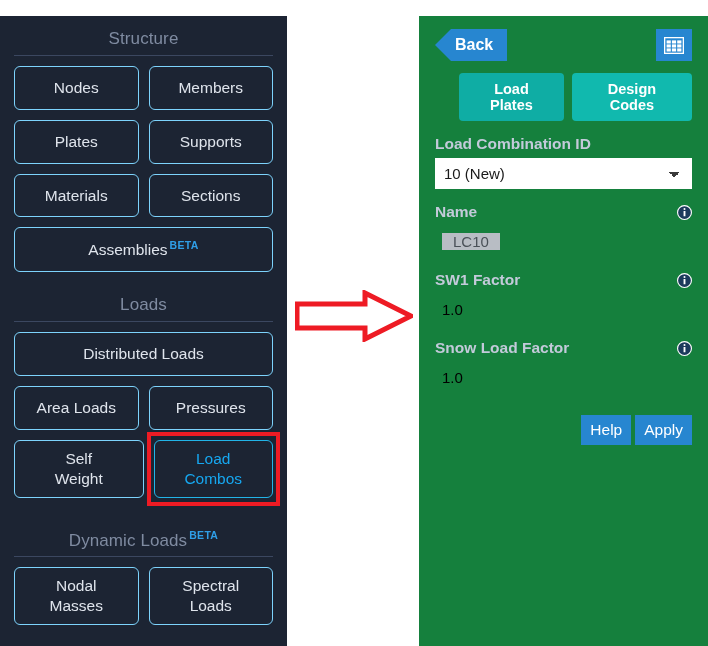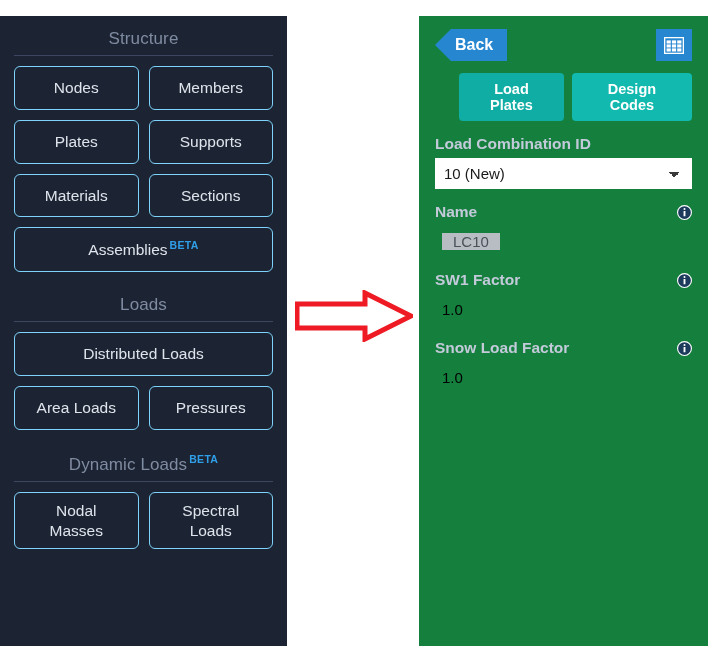--- a/index.html
+++ b/index.html
@@ -299,20 +299,30 @@
       </div>
     </div>
     <div class="btn-row">
       <div class="nav-btn">
         <span>Area Loads</span>
       </div>
       <div class="nav-btn">
         <span>Pressures</span>
       </div>
     </div>
+    <div class="btn-row" style="margin-bottom:18px;">
+      <div class="nav-btn two-line">
+        <span class="ml">Self<br>Weight</span>
+      </div>
+      <div class="hl-wrap">
+        <div class="nav-btn two-line active" style="flex:1 1 0;">
+          <span class="ml">Load<br>Combos</span>
+        </div>
+      </div>
+    </div>
 
     <div class="section-head">
       <span>Dynamic Loads</span><span class="beta">BETA</span>
     </div>
     <div class="divider"></div>
 
     <div class="btn-row">
       <div class="nav-btn two-line">
         <span class="ml">Nodal<br>Masses</span>
       </div>
@@ -399,14 +409,22 @@
       <svg class="info-icon" viewBox="0 0 16 16">
         <circle cx="8" cy="8" r="7.4" fill="#1b3a5c" stroke="#ffffff" stroke-width="1.2"></circle>
         <circle cx="8" cy="4.3" r="1.1" fill="#ffffff"></circle>
         <rect x="7" y="6.4" width="2" height="5.6" fill="#ffffff"></rect>
       </svg>
     </div>
     <div class="form-control fake-input">
       <span>1.0</span>
     </div>
 
+    <div class="action-row">
+      <button class="action-btn">
+        <span>Help</span>
+      </button>
+      <button class="action-btn">
+        <span>Apply</span>
+      </button>
+    </div>
   </div>
 </div>
 
 </body></html>

